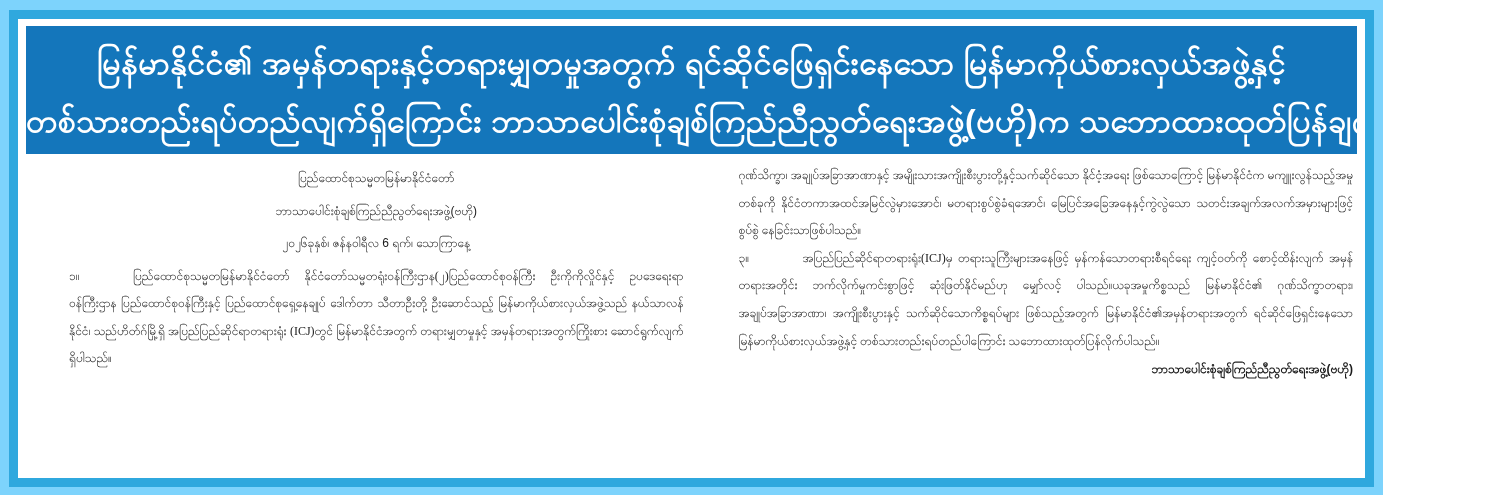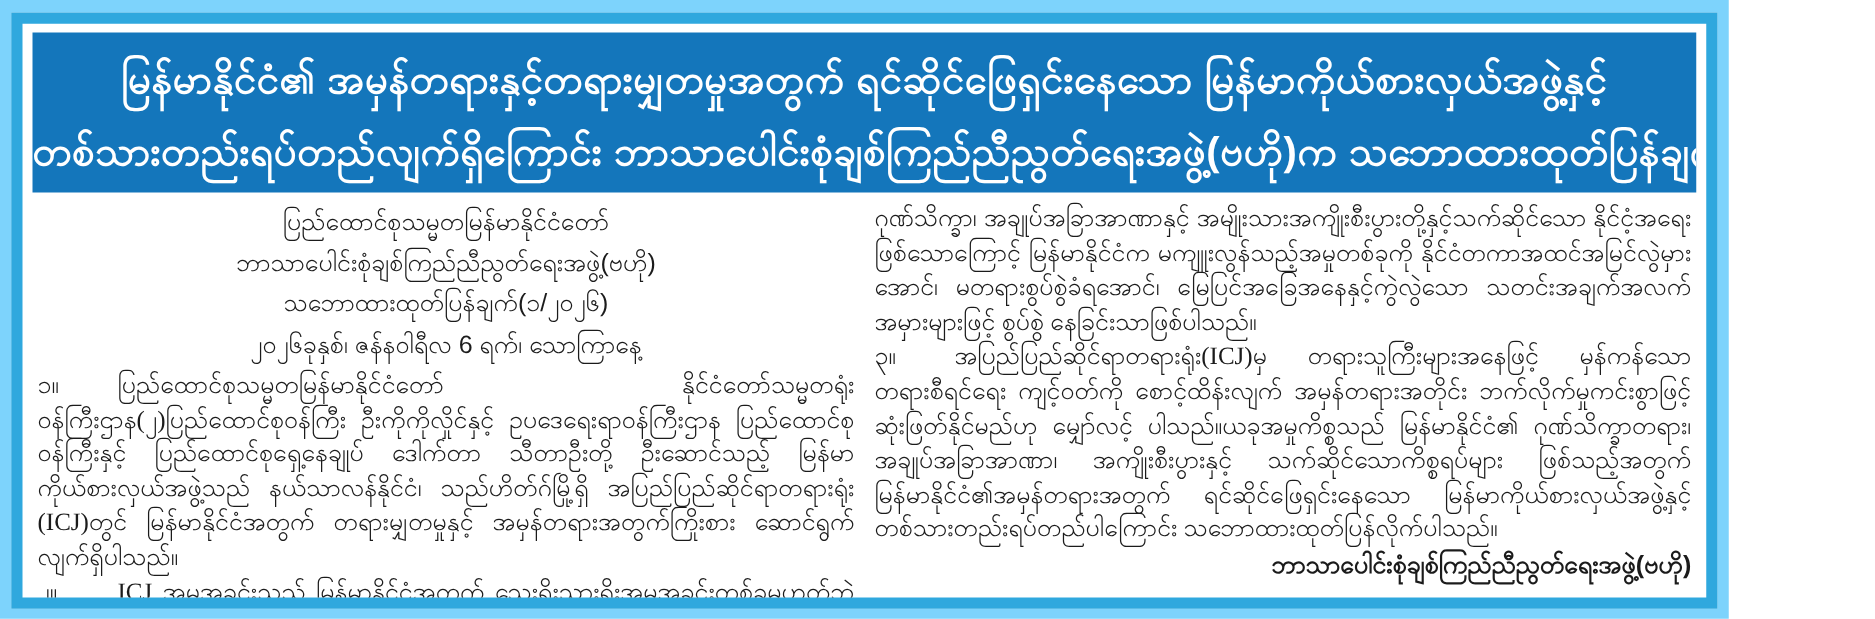--- a/index.html
+++ b/index.html
@@ -40,23 +40,24 @@
   .body-area {
     display: flex;
     gap: 16px;
     padding: 8px 4px 0 4px;
     color: #1b1b1b;
     height: 327px;
     overflow: hidden;
   }
   .col {
     width: 716px;
-    font-size: 20px;
+    font-size: 12px;
     line-height: 27.6px;
     text-align: justify;
+    margin-left: 39px;
   }
   .center-heading {
     text-align: center;
     line-height: 32.5px;
     white-space: nowrap;
   }
   .headings-block { margin-bottom: 3px; }
   .para { text-align: justify; font-family: Liberation Serif, serif; }
   .para .num {
     display: inline-block;
@@ -78,28 +79,24 @@
       <div class="banner-line">မြန်မာနိုင်ငံ၏ အမှန်တရားနှင့်တရားမျှတမှုအတွက် ရင်ဆိုင်ဖြေရှင်းနေသော မြန်မာကိုယ်စားလှယ်အဖွဲ့နှင့်</div>
       <div class="banner-line">တစ်သားတည်းရပ်တည်လျက်ရှိကြောင်း ဘာသာပေါင်းစုံချစ်ကြည်ညီညွတ်ရေးအဖွဲ့(ဗဟို)က သဘောထားထုတ်ပြန်ချက်ထုတ်ပြန်ကြေညာ</div>
     </div>
 
     <div class="body-area">
 
       <div class="col">
         <div class="headings-block">
           <div class="center-heading">ပြည်ထောင်စုသမ္မတမြန်မာနိုင်ငံတော်</div>
           <div class="center-heading">ဘာသာပေါင်းစုံချစ်ကြည်ညီညွတ်ရေးအဖွဲ့(ဗဟို)</div>
-          <div class="center-heading">သဘောထားထုတ်ပြန်ချက်(၁/၂၀၂၆)</div>
           <div class="center-heading">၂၀၂၆ခုနှစ်၊ ဇန်နဝါရီလ 6 ရက်၊ သောကြာနေ့</div>
         </div>
         <p class="para">
           <span class="num">၁။</span><span>ပြည်ထောင်စုသမ္မတမြန်မာနိုင်ငံတော် နိုင်ငံတော်သမ္မတရုံးဝန်ကြီးဌာန(၂)ပြည်ထောင်စုဝန်ကြီး ဦးကိုကိုလှိုင်နှင့် ဥပဒေရေးရာဝန်ကြီးဌာန ပြည်ထောင်စုဝန်ကြီးနှင့် ပြည်ထောင်စုရှေ့နေချုပ် ဒေါက်တာ သီတာဦးတို့ ဦးဆောင်သည့် မြန်မာကိုယ်စားလှယ်အဖွဲ့သည် နယ်သာလန်နိုင်ငံ၊ သည်ဟိတ်ဂ်မြို့ရှိ အပြည်ပြည်ဆိုင်ရာတရားရုံး (ICJ)တွင် မြန်မာနိုင်ငံအတွက် တရားမျှတမှုနှင့် အမှန်တရားအတွက်ကြိုးစား ဆောင်ရွက်လျက်ရှိပါသည်။</span>
-        </p>
-        <p class="para">
-          <span class="num">၂။</span><span>ICJ အမှုအခင်းသည် မြန်မာနိုင်ငံအတွက် သွေးရိုးသားရိုးအမှုအခင်းတစ်ခုမဟုတ်ဘဲ နိုင်ငံတော်၏</span>
         </p>
       </div>
 
       <div class="col">
         <p class="para">ဂုဏ်သိက္ခာ၊ အချုပ်အခြာအာဏာနှင့် အမျိုးသားအကျိုးစီးပွားတို့နှင့်သက်ဆိုင်သော နိုင်ငံ့အရေး ဖြစ်သောကြောင့် မြန်မာနိုင်ငံက မကျူးလွန်သည့်အမှုတစ်ခုကို နိုင်ငံတကာအထင်အမြင်လွဲမှားအောင်၊ မတရားစွပ်စွဲခံရအောင်၊ မြေပြင်အခြေအနေနှင့်ကွဲလွဲသော သတင်းအချက်အလက်အမှားများဖြင့် စွပ်စွဲ နေခြင်းသာဖြစ်ပါသည်။</p>
         <p class="para">
           <span class="num">၃။</span><span>အပြည်ပြည်ဆိုင်ရာတရားရုံး(ICJ)မှ တရားသူကြီးများအနေဖြင့် မှန်ကန်သောတရားစီရင်ရေး ကျင့်ဝတ်ကို စောင့်ထိန်းလျက် အမှန်တရားအတိုင်း ဘက်လိုက်မှုကင်းစွာဖြင့် ဆုံးဖြတ်နိုင်မည်ဟု မျှော်လင့် ပါသည်။ယခုအမှုကိစ္စသည် မြန်မာနိုင်ငံ၏ ဂုဏ်သိက္ခာတရား၊ အချုပ်အခြာအာဏာ၊ အကျိုးစီးပွားနှင့် သက်ဆိုင်သောကိစ္စရပ်များ ဖြစ်သည့်အတွက် မြန်မာနိုင်ငံ၏အမှန်တရားအတွက် ရင်ဆိုင်ဖြေရှင်းနေသော မြန်မာကိုယ်စားလှယ်အဖွဲ့နှင့် တစ်သားတည်းရပ်တည်ပါကြောင်း သဘောထားထုတ်ပြန်လိုက်ပါသည်။</span>
         </p>
         <div class="signature">ဘာသာပေါင်းစုံချစ်ကြည်ညီညွတ်ရေးအဖွဲ့(ဗဟို)</div>
       </div>

